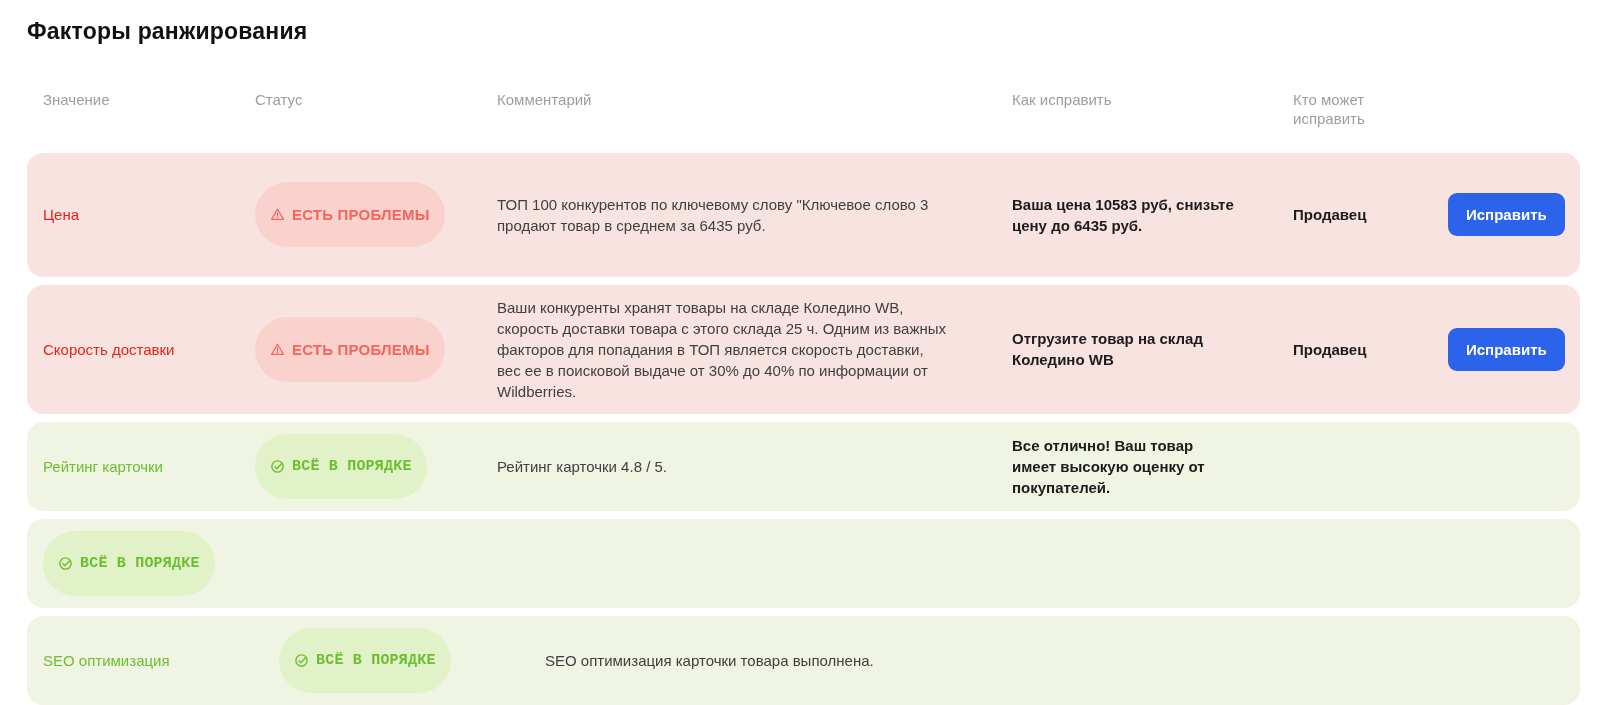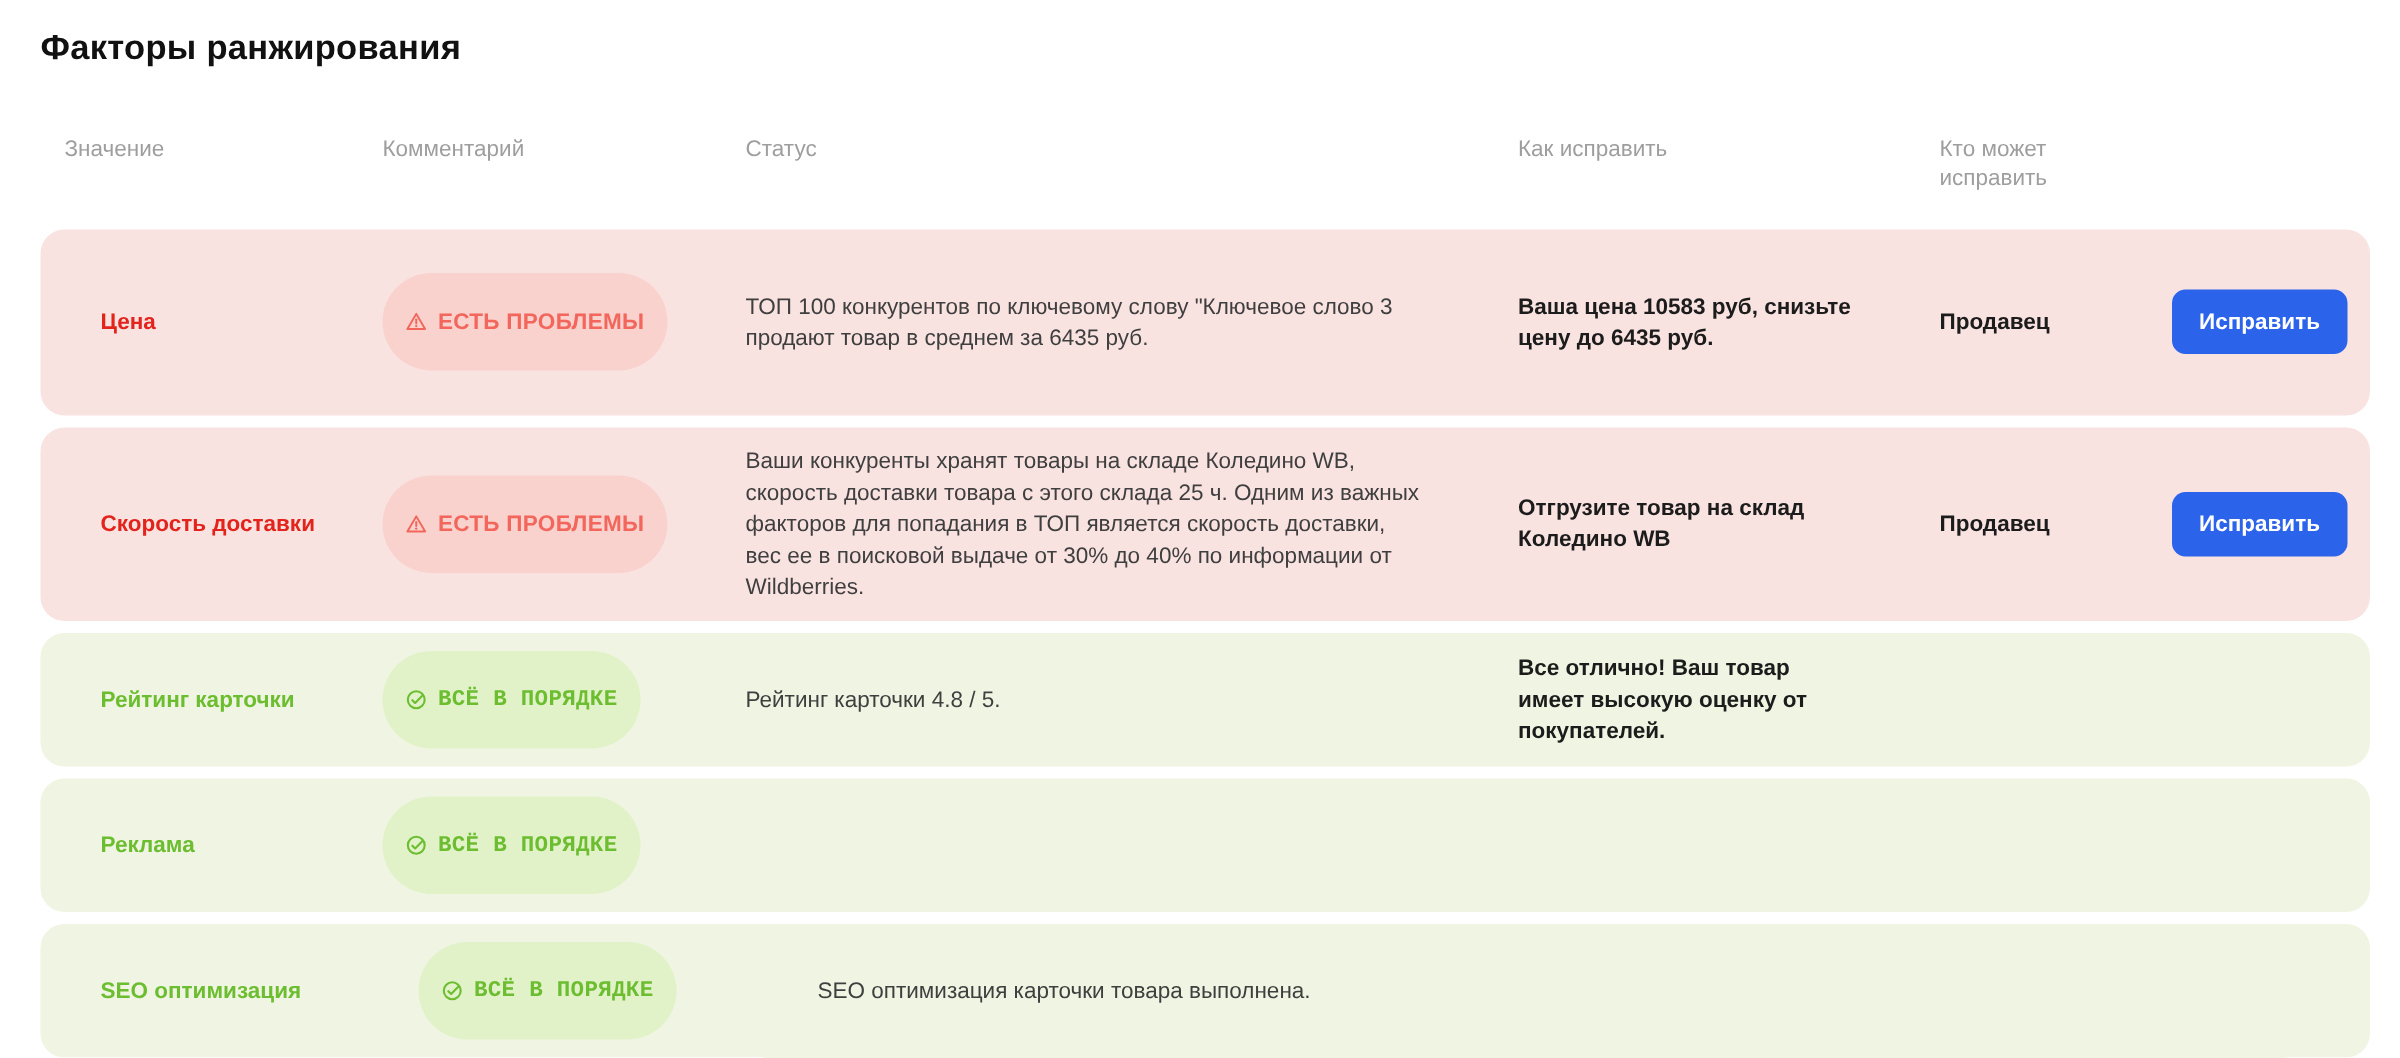--- a/index.html
+++ b/index.html
@@ -36,21 +36,21 @@
   }
   .row.problem { background: var(--problem-row-bg, #f9e3e1); }
   .row.ok { background: var(--ok-row-bg, #f0f4e2); }
   .row:nth-of-type(1){ min-height: 78px; }
   .row:nth-of-type(2){ min-height: 124px; }
   .row:nth-of-type(3){ min-height: 87px; }
   .row:nth-of-type(4){ min-height: 58px; }
   .row:nth-of-type(5){ min-height: 58px; }
   .row:nth-of-type(6){ min-height: 88px; gap: 24px; }
   .cell { font-size: 15px; padding: 12px 0; }
-  .cell.value { font-weight: 700; padding-right: 14px; margin-left: 24px; }
+  .cell.value { font-weight: 400; padding-right: 14px; }
   .row.problem .cell.value { color: var(--problem-label, #e3241c); }
   .row.ok .cell.value { color: var(--ok-text, #6cbe30); }
   .badge {
     display: inline-flex; align-items: center; gap: 7px;
     padding: 24px 15px; border-radius: 999px;
     font-size: 15px; font-weight: 700; letter-spacing: 0.2px;
     white-space: nowrap;
   }
   .badge.problem { background: var(--problem-badge-bg, #f9d2ce); color: var(--problem-badge-text, #f2665c); }
   .badge.ok { background: var(--ok-badge-bg, #e2f2c8); color: var(--ok-text, #6cbe30); font-family: Liberation Mono, monospace; }
@@ -79,22 +79,22 @@
 </head>
 <body>
 
 <div class="page">
   <h1 class="page-title">Факторы ранжирования</h1>
 
   <div class="table">
 
     <div class="grid thead">
       <div class="hdr">Значение</div>
+      <div class="hdr">Статус</div>
       <div class="hdr">Комментарий</div>
-      <div class="hdr">Статус</div>
       <div class="hdr">Как исправить</div>
       <div class="hdr hdr-who">Кто может исправить</div>
       <div class="hdr"></div>
     </div>
 
     <div class="grid row problem">
       <div class="cell value">Цена</div>
       <div class="cell status">
         <span class="badge problem">
           <span class="bicon">
@@ -150,21 +150,20 @@
           <span>ВСЁ В ПОРЯДКЕ</span>
         </span>
       </div>
       <div class="cell comment">Рейтинг карточки 4.8 / 5.</div>
       <div class="cell fix">Все отлично! Ваш товар имеет высокую оценку от покупателей.</div>
       <div class="cell who"></div>
       <div class="cell action"></div>
     </div>
 
     <div class="grid row ok">
-      <div class="cell value">Реклама</div>
       <div class="cell status">
         <span class="badge ok">
           <span class="bicon">
             <svg viewBox="0 0 16 16" width="15" height="15">
                 <circle cx="8" cy="8" r="6" fill="none" stroke="currentColor" stroke-width="1.5"></circle>
                 <path d="M5.2 8.3l2 2L12.6 4.8" fill="none" stroke="currentColor" stroke-width="1.5" stroke-linecap="round" stroke-linejoin="round"></path>
               </svg>
           </span>
           <span>ВСЁ В ПОРЯДКЕ</span>
         </span>

